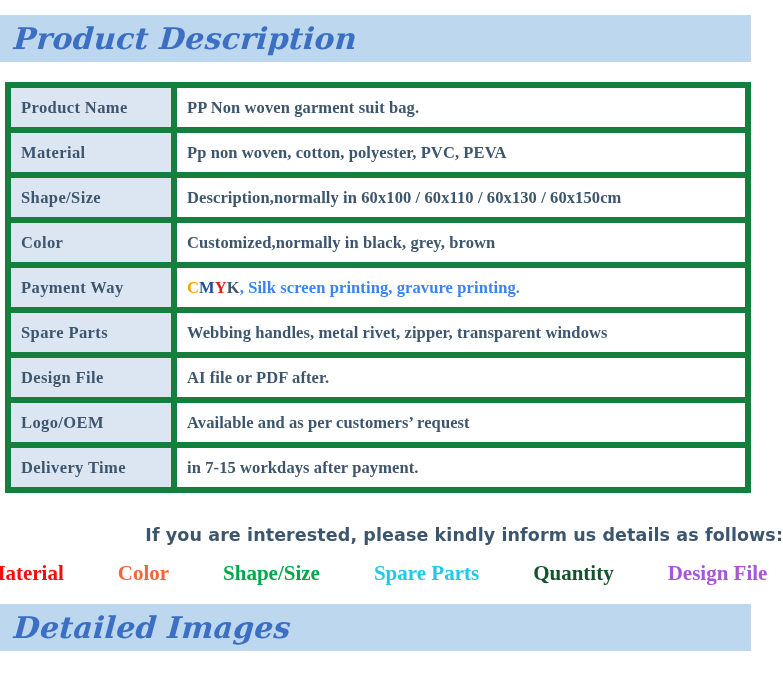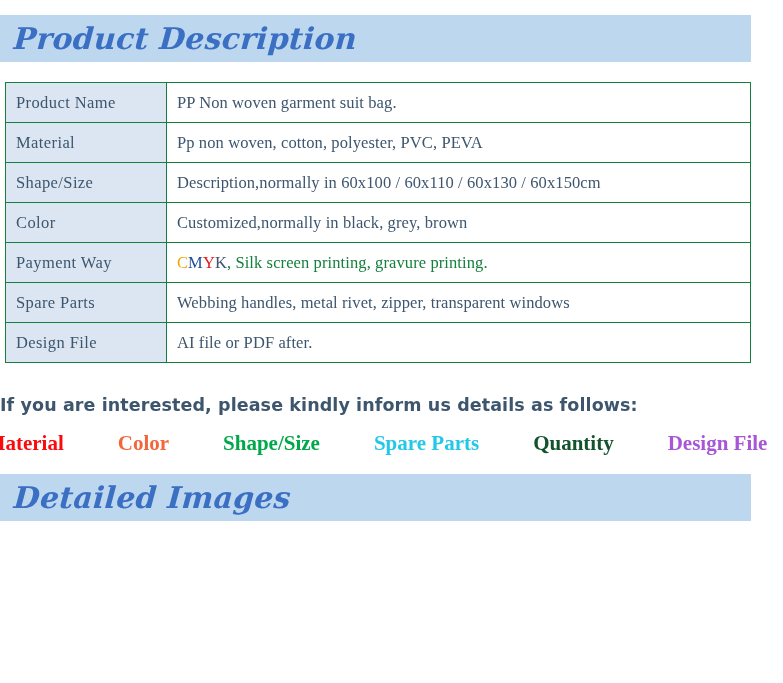--- a/index.html
+++ b/index.html
@@ -43,55 +43,56 @@
   .table-wrap {
     margin: 20px 0 0 5px;
     width: 746px;
   }
   table.spec {
     border-collapse: collapse;
     width: 746px;
     table-layout: fixed;
   }
   table.spec td {
-    border: 1px solid #15803d;
+    border: 6px solid #15803d;
     height: 39px;
     padding: 0 0 0 10px;
     vertical-align: middle;
     font-size: 16.5px;
-    font-weight: normal;
+    font-weight: bold;
     color: #3d566e;
     white-space: nowrap;
     overflow: hidden;
   }
   table.spec td.label {
     width: 150px;
     background: #dce6f2;
     letter-spacing: 0.4px;
   }
   table.spec td.value {
     background: #ffffff;
     letter-spacing: 0.1px;
   }
 
   
   .cmyk-c { color: #f0a500; }
   .cmyk-m { color: #1f4e9c; }
   .cmyk-y { color: #e01b1b; }
-  .cmyk-k { color: #15803d; }
+  .cmyk-k { color: #3b82f6; }
 
   
   .interest-line {
     margin-top: 32px;
-    text-align: left;
+    text-align: right;
     font-family: "DejaVu Sans", "Liberation Sans", sans-serif;
     font-weight: bold;
     font-size: 17.5px;
     color: #3d566e;
     letter-spacing: 0.1px;
+    padding-left: 12px;
   }
 
   
   .keyword-row {
     margin-top: 16px;
     margin-bottom: 18px;
     display: flex;
     justify-content: center;
     align-items: baseline;
     gap: 54px;
@@ -144,21 +145,29 @@
         <td class="label">Spare Parts</td>
         <td class="value">Webbing handles, metal rivet, zipper, transparent windows</td>
       </tr>
 
       <tr>
         <td class="label">Design File</td>
         <td class="value">AI file or PDF after.</td>
       </tr>
 
 
+      <tr>
+        <td class="label">Logo/OEM</td>
+        <td class="value">Available and as per customers’ request</td>
+      </tr>
 
+      <tr>
+        <td class="label">Delivery Time</td>
+        <td class="value">in 7-15 workdays after payment.</td>
+      </tr>
 
 
     </tbody>
   </table>
 </div>
 
 <div class="interest-line">If you are interested, please kindly inform us details as follows:</div>
 
 <div class="keyword-row">
   <span class="keyword" style="color: rgb(250, 10, 10);">Material</span>

